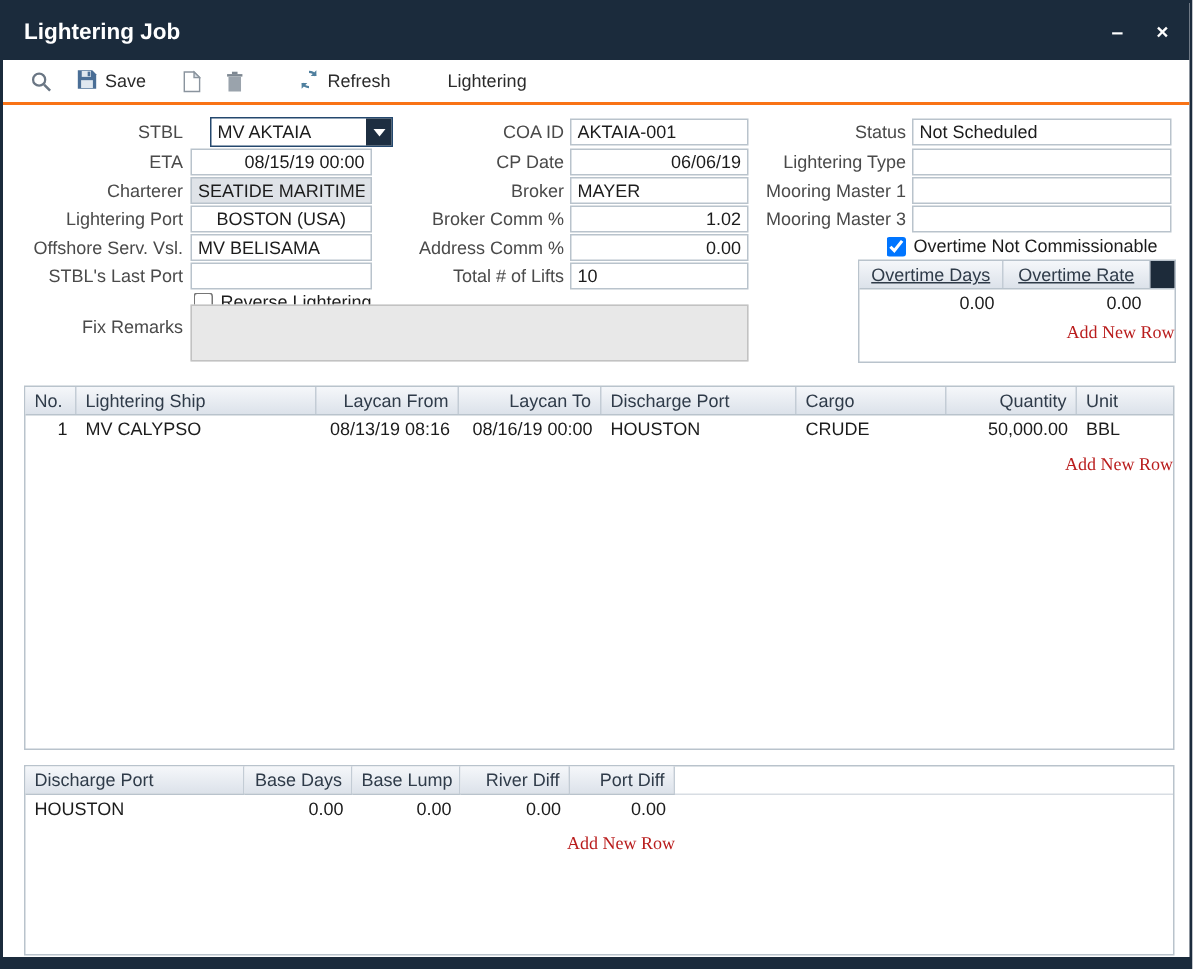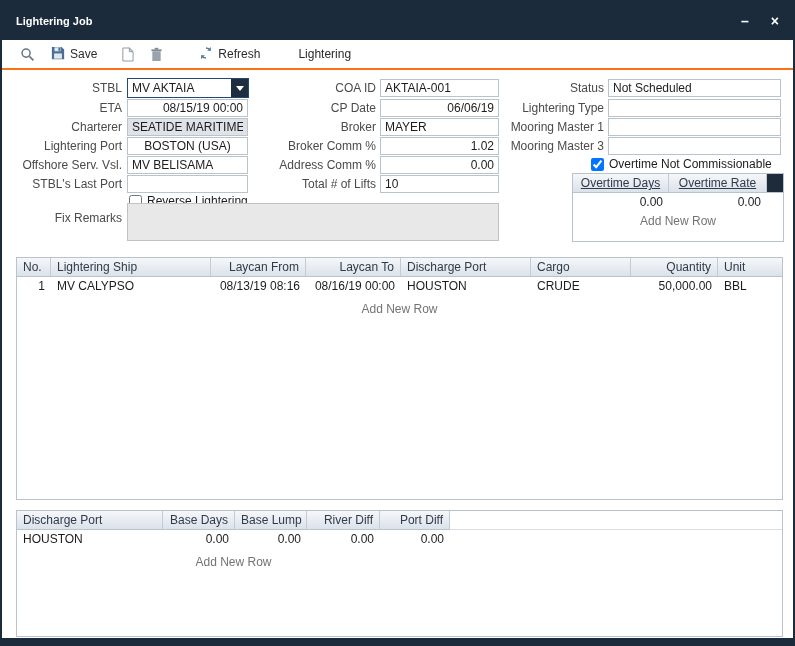--- a/index.html
+++ b/index.html
@@ -7,21 +7,21 @@
   .window {
     width:795px; height:646px; background:#fff;
     border:2px solid #1b2b3c; border-bottom-width:8px;
     position:relative; overflow:hidden;
     font-size:12px; color:#1c1c1c;
   }
   .titlebar {
     height:38px; background:#1b2b3c; color:#fff;
     display:flex; align-items:center; padding:0 14px;
   }
-  .titlebar .title { font-weight:bold; font-size:11px; }
+  .titlebar .title { font-weight:bold; font-size:15px; }
   .win-controls { margin-left:auto; display:flex; gap:22px; }
   .win-btn { font-size:14px; font-weight:bold; cursor:pointer; line-height:1; }
   .toolbar {
     height:30px; display:flex; align-items:center;
     border-bottom:2px solid #f97316; padding-left:12px;
   }
   .tb-icon { display:inline-flex; align-items:center; cursor:pointer; }
   .tb-btn { display:inline-flex; align-items:center; gap:5px; cursor:pointer; color:#2b2b2b; }
   .content { position:relative; height:568px; }
   .lbl { position:absolute; height:18px; line-height:18px; text-align:right; color:#4a4a4a; white-space:nowrap; }
@@ -54,22 +54,22 @@
     height:100%; padding:2px 6px; color:#2f3b49; white-space:nowrap; overflow:hidden;
     border-right:1px solid #c3ccd5; cursor:pointer;
   }
   .th.hbg { background:linear-gradient(#f5f7fa, #dce2ea); }
   .th.c { text-align:center;text-decoration:underline; }
   .th.r { text-align:right; }
   .tr { display:flex; height:18px; }
   .td { padding:2px 6px; white-space:nowrap; overflow:hidden; }
   .td.r { text-align:right; }
   .add-row {
-    display:block; text-align:center; color:#737373; margin-top:7px;
-    cursor:pointer; text-decoration:none;
+    display:block; text-align:right; color:#b91c1c; margin-top:7px;
+    cursor:pointer; text-decoration:none;font-family:Liberation Serif, serif;
   }
   .ot-corner { width:16px; height:100%; background:#1d2b3a; margin-left:auto; }
   .spacer-th { flex:1; border-right:none; }
 </style>
 </head>
 <body>
 
 <div class="window">
 
   <div class="titlebar">
@@ -119,21 +119,21 @@
       <span>Refresh</span>
     </span>
     <span class="tb-btn" style="margin-left:38px">
       <span>Lightering</span>
     </span>
   </div>
 
   <div class="content">
 
     <span class="lbl" style="left:10px;top:9px;width:110px">STBL</span>
-    <div class="combo" style="left:125px;top:8px;width:122px">
+    <div class="combo" style="left:138px;top:8px;width:122px">
       <span class="combo-val">MV AKTAIA</span>
       <span class="combo-btn">
           <span class="tri"></span>
         </span>
     </div>
 
     <span class="lbl" style="left:10px;top:29px;width:110px">ETA</span>
     <input class="inp r" style="left: 125px; top: 29px; width: 121px;" value="08/15/19 00:00">
 
     <span class="lbl" style="left:10px;top:48px;width:110px">Charterer</span>

